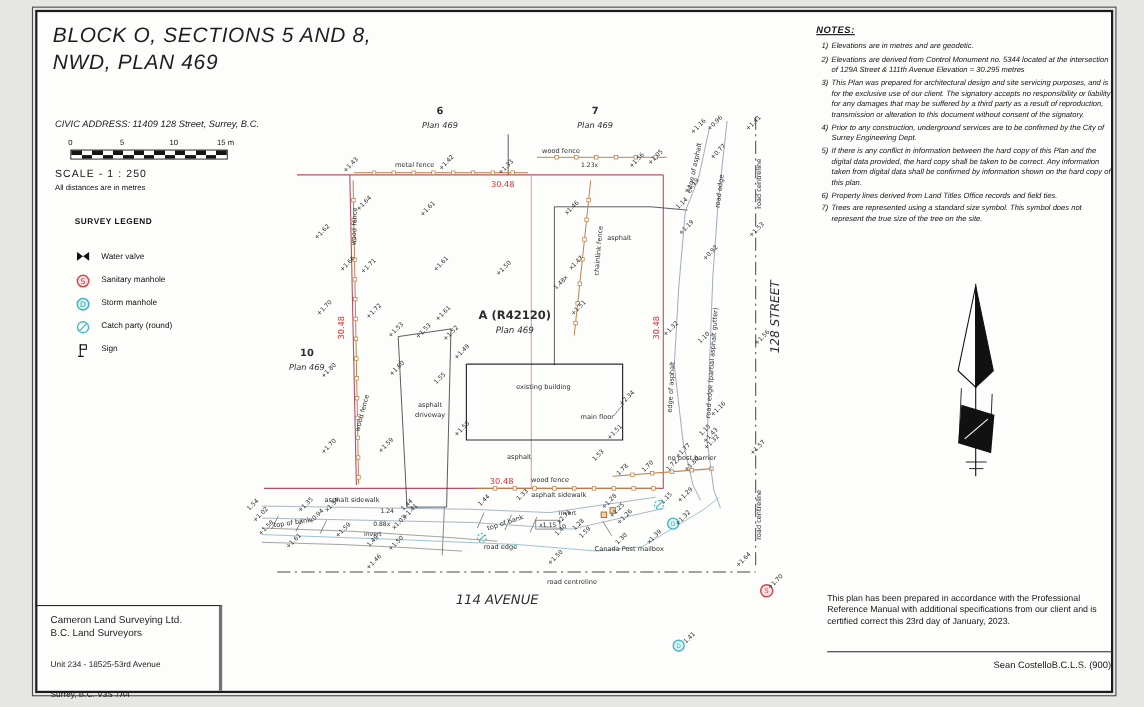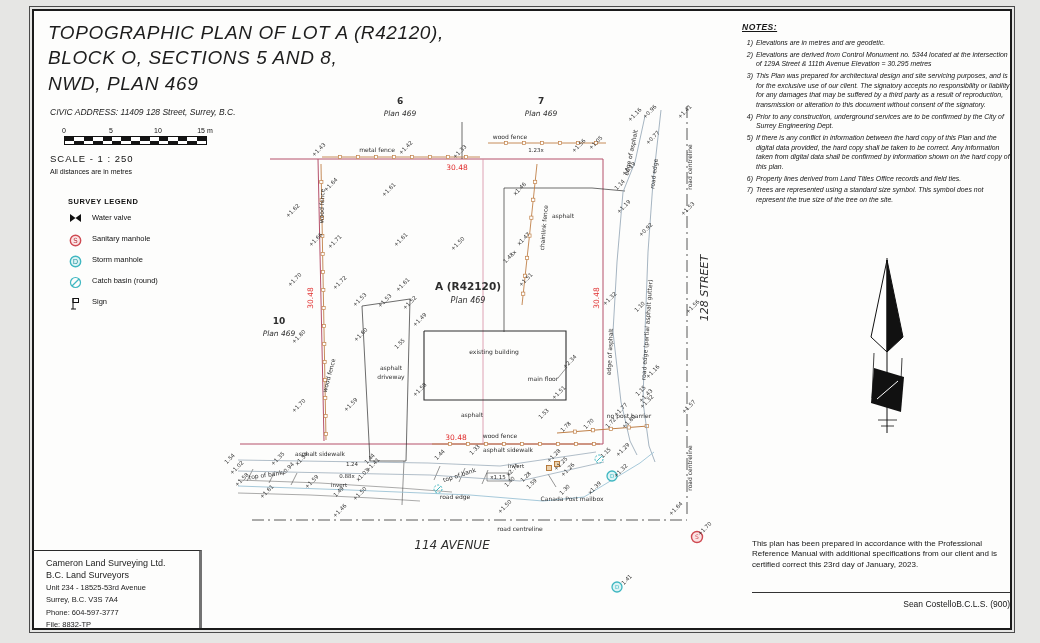--- a/index.html
+++ b/index.html
@@ -12,46 +12,45 @@
   #civic{left:16px;top:96px;font-style:italic;font-size:8.5px;color:#222;}
   #scalebar{left:30px;top:116px;width:141px;height:22px;}
   #scalebar .ticks{position:relative;height:9px;font-size:7px;color:#111;}
   #scalebar .tick{position:absolute;transform:translateX(-50%);white-space:nowrap;}
   #bar{border:1px solid #111;height:7px;width:141px;}
   #bar .r1{height:3.5px;background:repeating-linear-gradient(90deg,#141414 0 9.4px,#fff 9.4px 18.8px);}
   #bar .r2{height:3.5px;background:repeating-linear-gradient(90deg,#fff 0 9.4px,#141414 9.4px 18.8px);}
   #scale-label{left:16px;top:142px;font-size:9.5px;color:#111;letter-spacing:1px;}
   #scale-note{left:16px;top:157px;font-size:7px;color:#111;}
   #legend{left:34px;top:186px;width:170px;color:#111;}
-  #legend .lg-title{font-size:7.5px;font-weight:bold;letter-spacing:0.5px;margin-bottom:7px;}
+  #legend .lg-title{font-size:7.5px;font-weight:bold;letter-spacing:0.5px;margin-bottom:22px;}
   .lg-row{display:flex;gap:9px;height:21px;}
   .lg-ic{width:15px;display:flex;justify-content:center;}
   .lg-label{font-size:7.5px;}
   #notes{left:708px;top:11px;width:272px;color:#161616;font-style:italic;}
   #notes .n-title{font-size:8.5px;font-weight:bold;text-decoration:underline;margin-bottom:6px;letter-spacing:0.5px;}
   .note{display:flex;gap:3px;font-size:6.9px;line-height:1.4;margin-bottom:2px;}
   .note .n-num{flex:0 0 11px;text-align:right;}
   .note .n-text{flex:1;}
   #company{left:-2px;top:539px;width:170px;height:78px;border-top:1px solid #2a2a2a;border-right:3px solid #737373;padding:6px 0 0 14px;box-sizing:border-box;color:#1c1c1c;}
   #company .c-big{font-size:9px;line-height:1.35;}
-  #company .c-sm{font-size:7.5px;line-height:1.35;margin-top:2px;}
+  #company .c-sm{font-size:7.5px;line-height:1.35;margin-top:18px;}
   #cert{left:718px;top:528px;width:262px;font-size:8px;line-height:1.3;color:#161616;}
   #sigline{left:718px;top:581px;width:258px;border-top:1.5px solid #333;}
   #sigrow{left:718px;top:588px;width:258px;display:flex;justify-content:flex-end;font-size:8.5px;color:#161616;}
   #footer{left:0;top:597px;width:976px;text-align:center;font-size:7.5px;color:#161616;}
   #plan-svg{position:absolute;left:0;top:0;width:1040px;height:643px;pointer-events:none;}
 </style>
 </head>
 <body>
 
 <div id="page">
   <div id="paper">
 
     <div class="abs" id="title">
-      <div>TOPOGRAPHIC PLAN OF LOT A (R42120),</div>
       <div>BLOCK O, SECTIONS 5 AND 8,</div>
       <div>NWD, PLAN 469</div>
     </div>
 
     <div class="abs" id="civic">CIVIC ADDRESS: 11409 128 Street, Surrey, B.C.</div>
 
     <div class="abs" id="scalebar">
       <div class="ticks">
           <span class="tick" style="left: 0px;">0</span>
           <span class="tick" style="left: 47px;">5</span>
@@ -96,21 +95,21 @@
             </span>
             <span class="lg-label">Storm manhole</span>
           </div>
           <div class="lg-row">
             <span class="lg-ic">
               <svg width="13" height="13" viewBox="0 0 13 13">
                 <circle cx="6.5" cy="6.5" r="5" fill="none" stroke="#3fb7c1" stroke-width="1.2"></circle>
                 <line x1="3" y1="10" x2="10" y2="3" stroke="#3fb7c1" stroke-width="1.2"></line>
               </svg>
             </span>
-            <span class="lg-label">Catch basin (round)</span>
+            <span class="lg-label">Catch party (round)</span>
           </div>
           <div class="lg-row">
             <span class="lg-ic">
               <svg width="11" height="13" viewBox="0 0 11 13">
                 <line x1="3" y1="1" x2="3" y2="12" stroke="#111" stroke-width="1"></line>
                 <rect x="3" y="1.5" width="5.5" height="4" fill="none" stroke="#111" stroke-width="1"></rect>
                 <line x1="1" y1="12" x2="6" y2="12" stroke="#111" stroke-width="1"></line>
               </svg>
             </span>
             <span class="lg-label">Sign</span>

